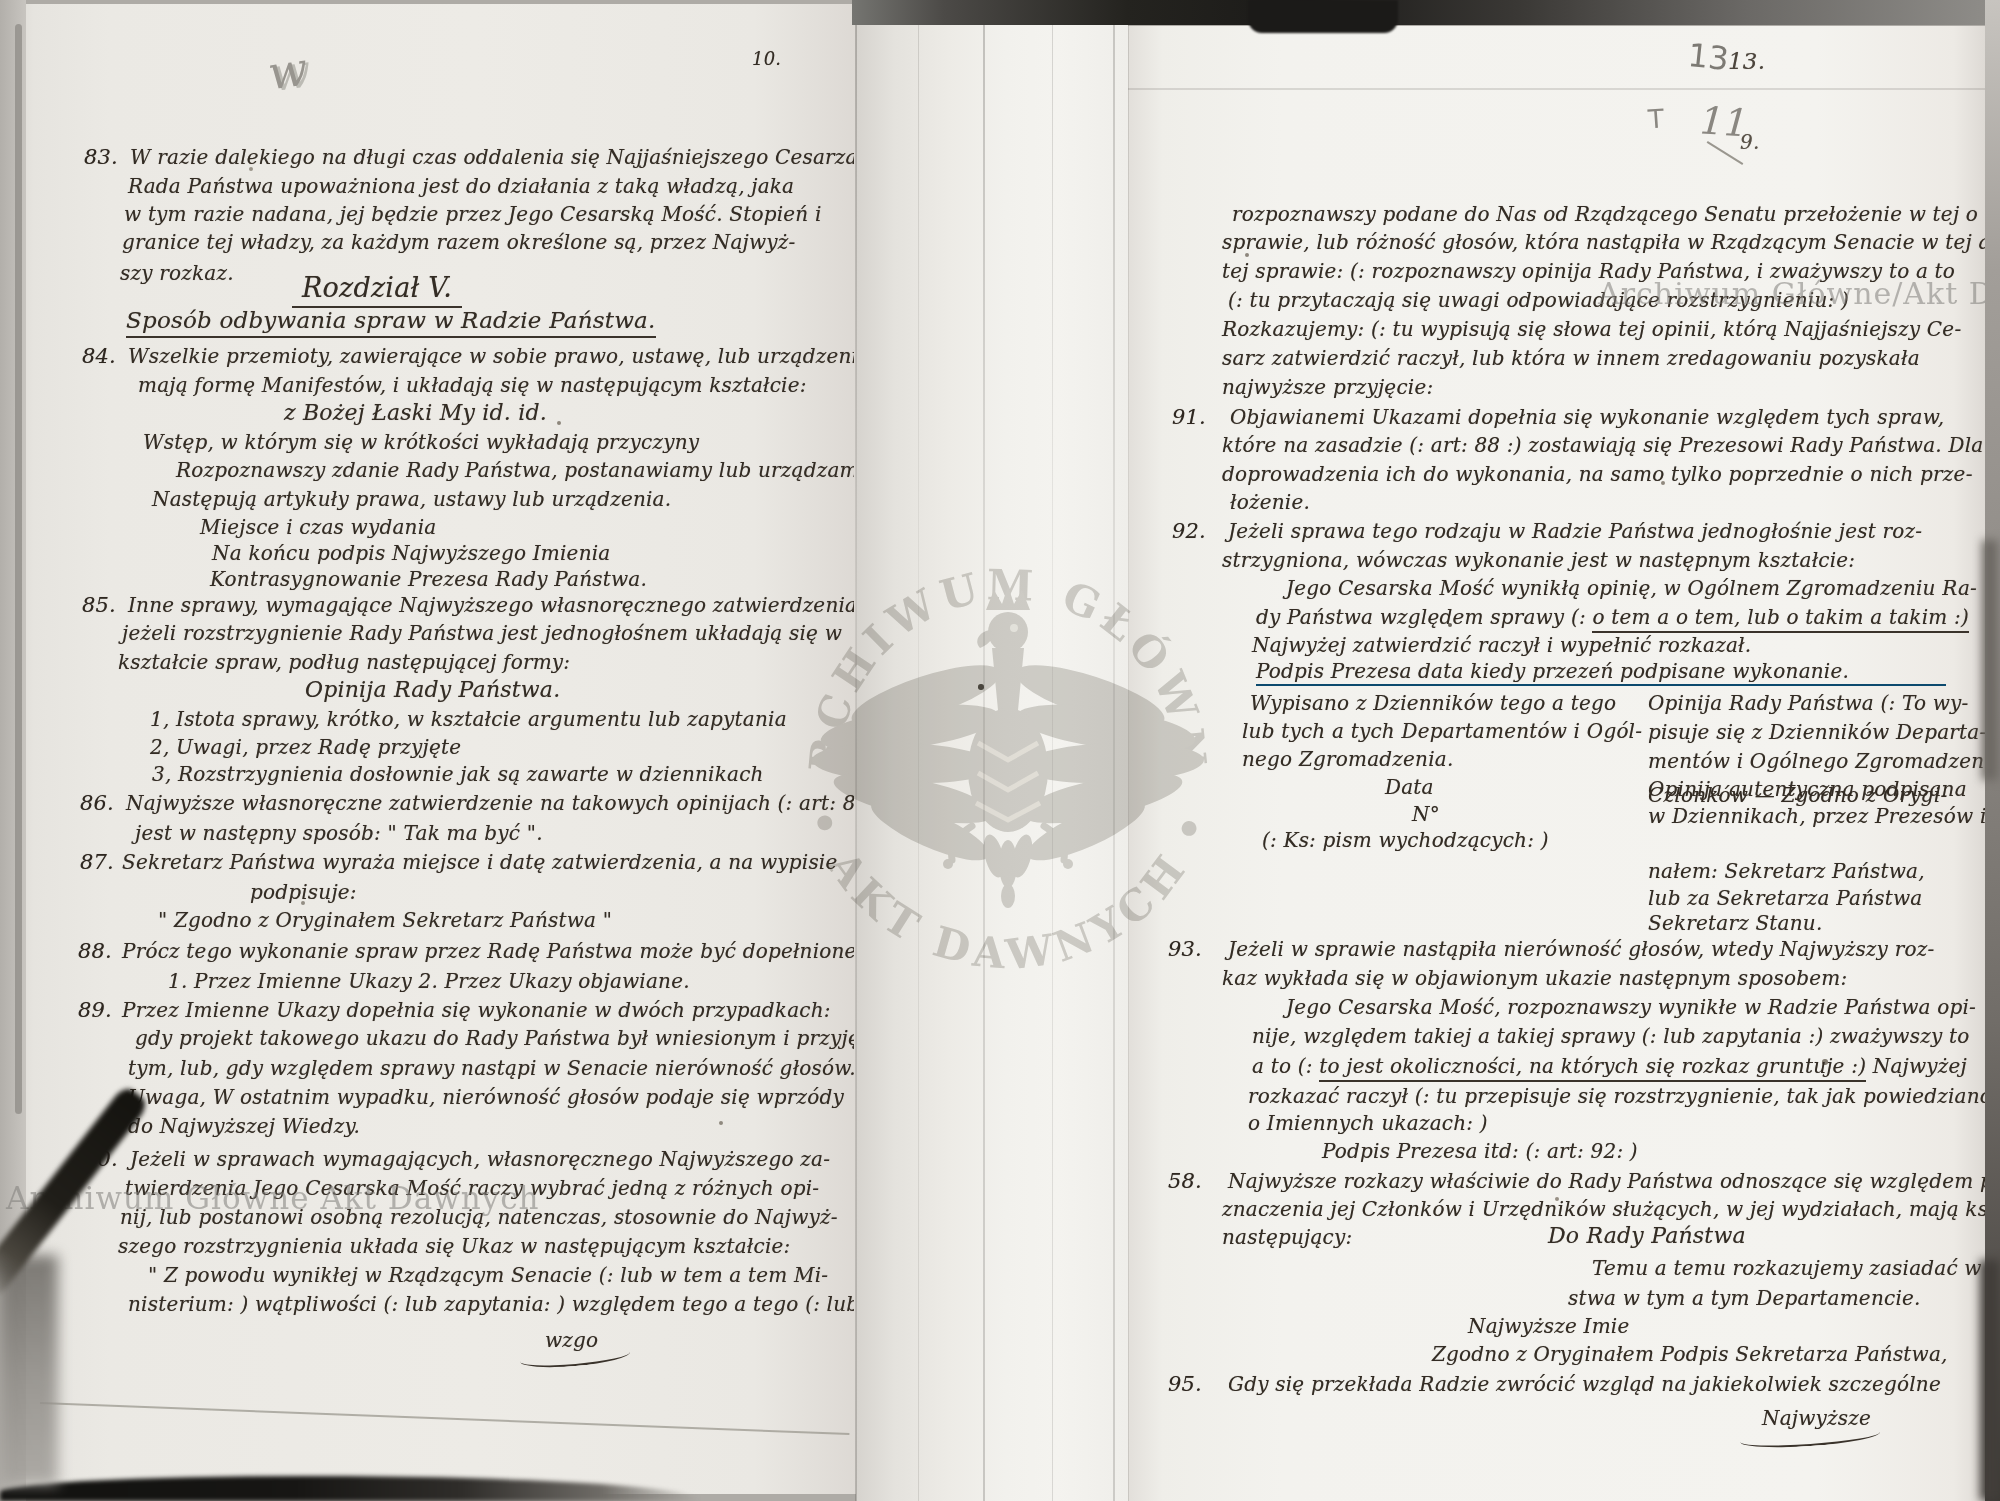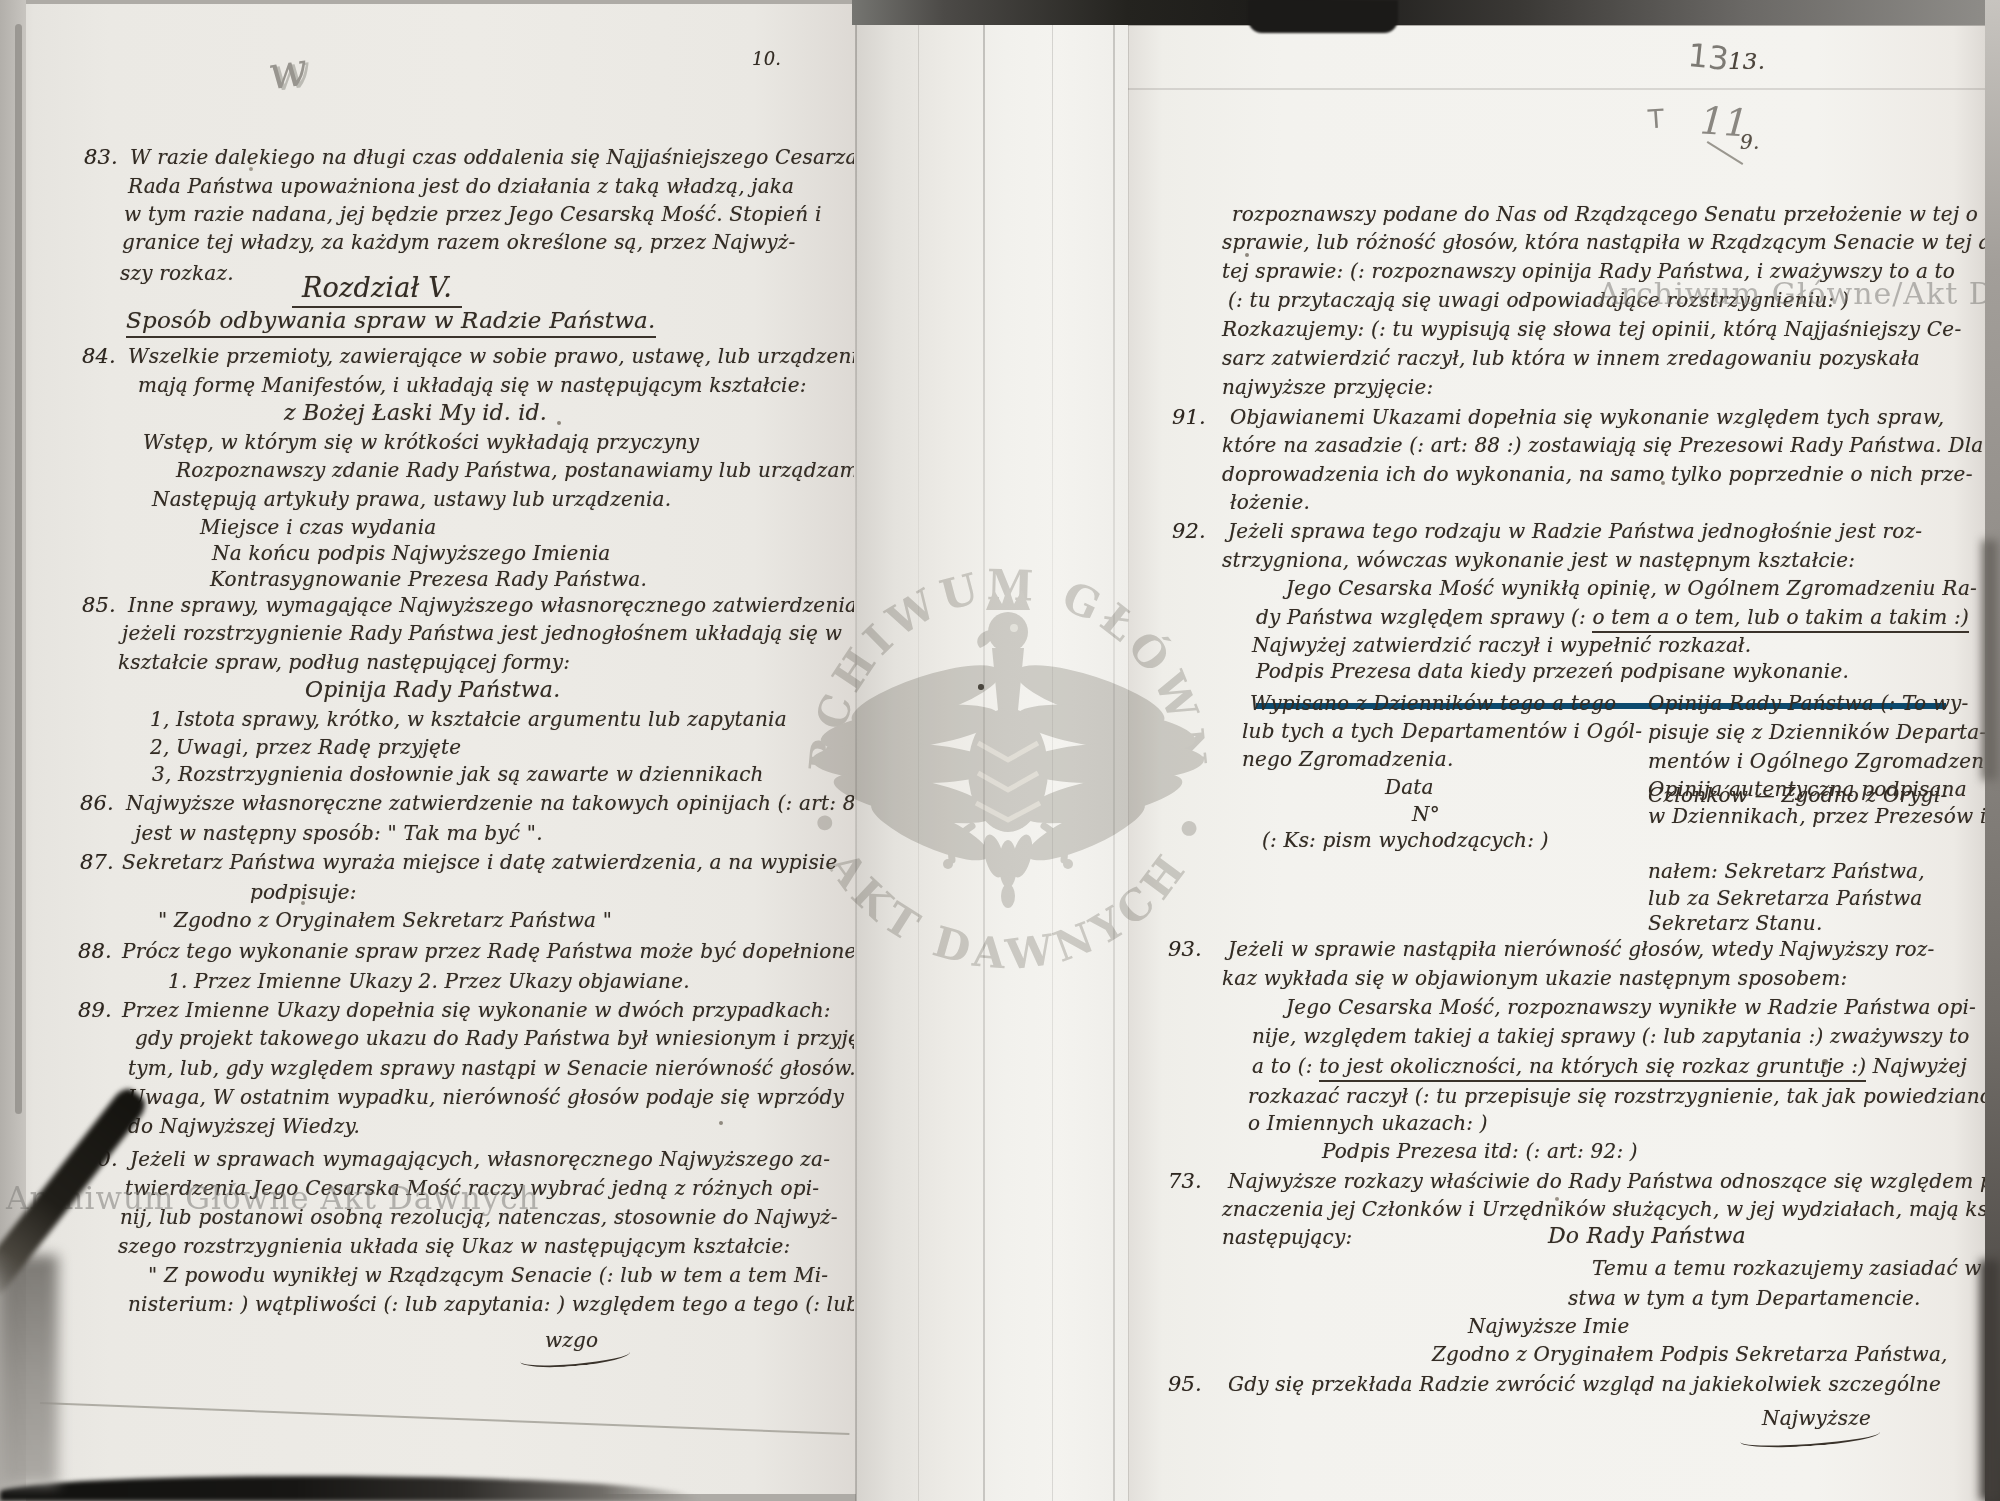--- a/index.html
+++ b/index.html
@@ -42,21 +42,21 @@
   .layer{left:0;top:0;width:2000px;height:1501px}
   .clip-left{clip-path:inset(0 1146px 0 26px)}
   .clip-right{clip-path:inset(26px 13px 0 1128px)}
   .ln{position:absolute;white-space:nowrap;font:italic 20px "DejaVu Serif",serif;
       color:#332c24;letter-spacing:.2px;text-shadow:0 0 .7px rgba(46,38,28,.45)}
   .num{font-size:21px;color:#2e2720}
   .hd1{font-size:27px;border-bottom:2px solid #3a332b;padding:0 10px 3px 10px}
   .hd2{font-size:23px;border-bottom:2px solid #3a332b;padding-bottom:3px}
   .ctr{font-size:22px}
   .ul{border-bottom:2px solid #3a332b;padding-bottom:2px}
-  .ulw{border-bottom:6px solid #0c4a6e;padding-bottom:20px}
+  .ulw{border-bottom:2px solid #0c4a6e;padding-bottom:1px}
   .catch{font-size:20px}
   .flourish{position:absolute;border-bottom:2px solid #3a332b;border-radius:50%;height:16px}
   .pencil{position:absolute;font-family:"DejaVu Sans",sans-serif;white-space:nowrap}
   
   .seal{left:768px;top:518px;width:480px;height:480px;mix-blend-mode:multiply}
   .wm-text{position:absolute;white-space:nowrap;font:30px "DejaVu Serif",serif;
     color:rgba(128,126,122,.55);letter-spacing:1px}
 </style>
 </head>
 <body>
@@ -245,21 +245,21 @@
   <div class="ln num" style="left:1168px;top:937px">93.</div>
   <div class="ln" style="left:1228px;top:937px">Jeżeli w sprawie nastąpiła nierówność głosów, wtedy Najwyższy roz-</div>
   <div class="ln" style="left:1222px;top:966px">kaz wykłada się w objawionym ukazie następnym sposobem:</div>
   <div class="ln" style="left:1252px;top:1024px">nije, względem takiej a takiej sprawy (: lub zapytania :) zważywszy to</div>
   <div class="ln" style="left:1286px;top:995px">Jego Cesarska Mość, rozpoznawszy wynikłe w Radzie Państwa opi-</div>
   <div class="ln" style="left:1252px;top:1054px"><span>a to (: </span><span class="ul">to jest okoliczności, na których się rozkaz gruntuje :)</span><span> Najwyżej</span></div>
   <div class="ln" style="left:1248px;top:1084px">rozkazać raczył (: tu przepisuje się rozstrzygnienie, tak jak powiedziano wyżej</div>
   <div class="ln" style="left:1248px;top:1111px">o Imiennych ukazach: )</div>
   <div class="ln" style="left:1322px;top:1139px">Podpis Prezesa itd: (: art: 92: )</div>
 
-  <div class="ln num" style="left:1168px;top:1169px">73.</div>
+  <div class="ln num" style="left:1168px;top:1169px">58.</div>
   <div class="ln" style="left:1228px;top:1169px">Najwyższe rozkazy właściwie do Rady Państwa odnoszące się względem prze-</div>
   <div class="ln" style="left:1222px;top:1197px">znaczenia jej Członków i Urzędników służących, w jej wydziałach, mają kształt</div>
   <div class="ln" style="left:1222px;top:1225px">następujący:</div>
   <div class="ln ctr" style="left:1548px;top:1223px">Do Rady Państwa</div>
   <div class="ln" style="left:1592px;top:1256px">Temu a temu rozkazujemy zasiadać w Radzie Pań-</div>
   <div class="ln" style="left:1568px;top:1286px">stwa w tym a tym Departamencie.</div>
   <div class="ln" style="left:1468px;top:1314px">Najwyższe Imie</div>
   <div class="ln" style="left:1432px;top:1342px">Zgodno z Oryginałem  Podpis Sekretarza Państwa,</div>
 
   <div class="ln num" style="left:1168px;top:1372px">95.</div>

